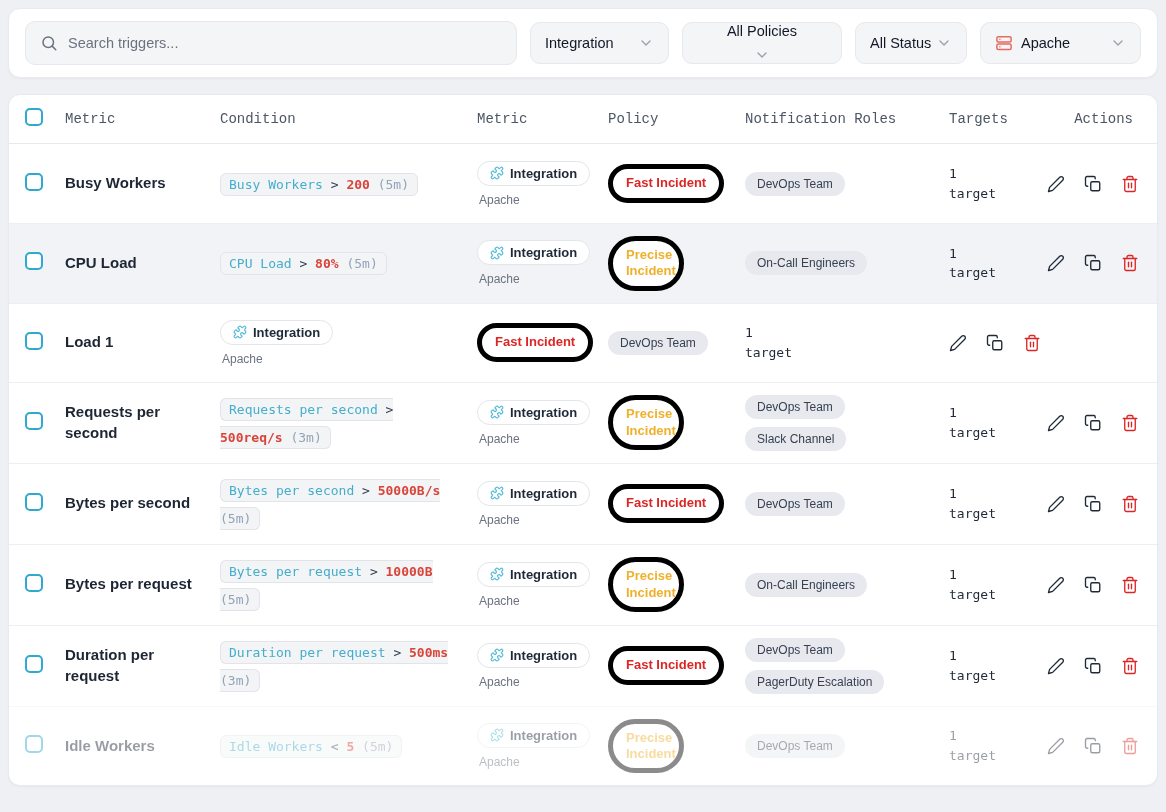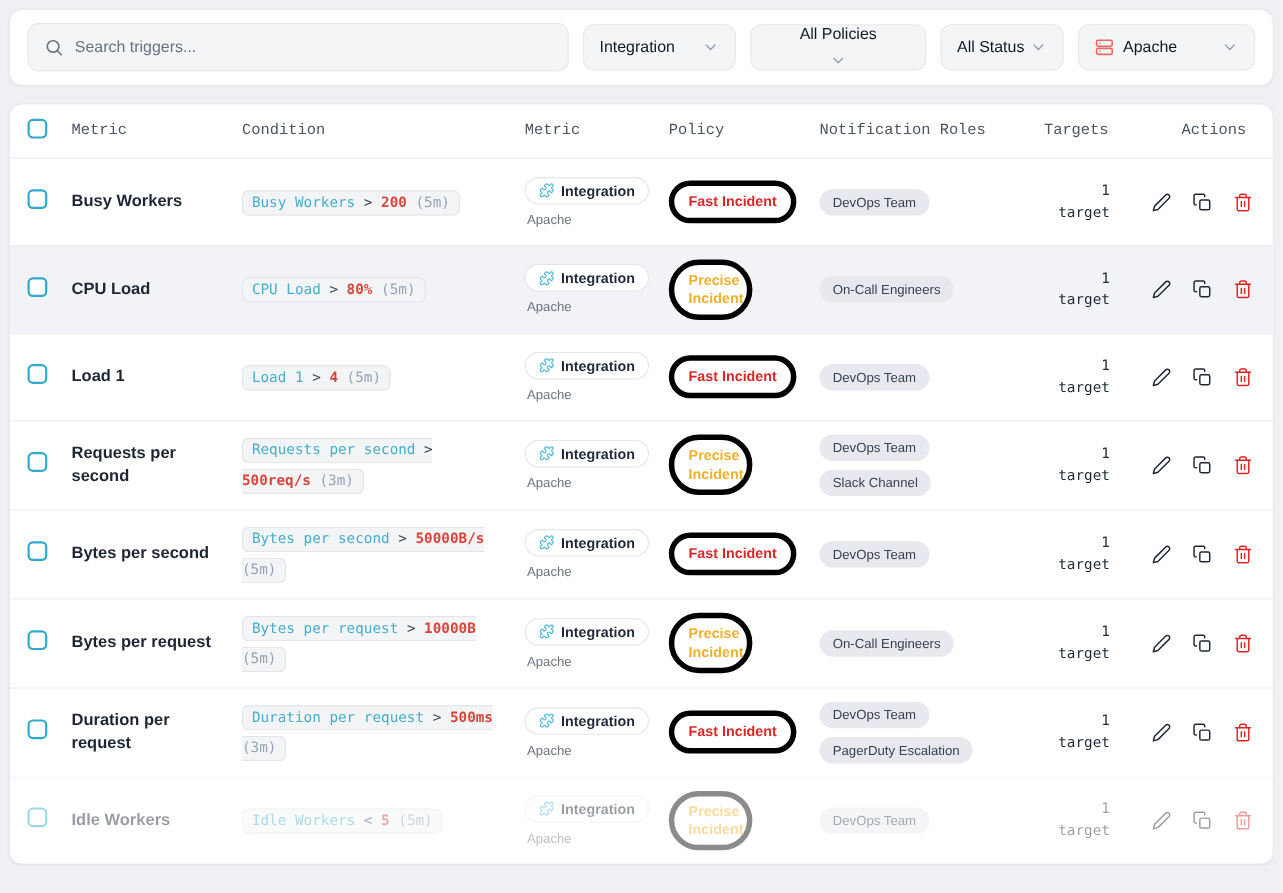--- a/index.html
+++ b/index.html
@@ -49,21 +49,21 @@
   .scope-sub { font-size:12px; color:#6b7280; padding-left:2px; }
 
   .policy-pill { display:inline-block; background:#fff; border:5px solid #000000; border-radius:999px; padding:6px 13px; font-size:13px; font-weight:700; line-height:1.25; }
   .policy-pill.fast { color:#dc2626; }
   .policy-pill.precise { color:#efb02c; max-width:76px; }
 
   .c-roles { display:flex; flex-direction:column; align-items:flex-start; gap:8px; }
   .role-pill { display:inline-block; background:#e8e9ee; border-radius:999px; padding:5px 12px; font-size:12px; color:#374151; white-space:nowrap; }
 
   .c-targets { font-family:"DejaVu Sans Mono",monospace; font-size:13px; color:#1f2937; line-height:1.5; }
-  .c-targets .inner { width:60px;text-align:right; }
+  .c-targets .inner { width:60px; }
 
   .c-actions { display:flex; justify-content:flex-end; align-items:center; gap:19px; padding-right:2px; }
   .icon-btn { background:none; border:none; cursor:pointer; display:flex; align-items:center; padding:0; color:#1f2937; }
   .icon-btn.danger { color:#dc2626; }
 
   .chev { color:#9aa1ab; }
 </style>
 </head>
 <body>
 
@@ -230,21 +230,20 @@
           <svg width="18" height="18" viewBox="0 0 24 24" fill="none" stroke="currentColor" stroke-width="1.8" stroke-linecap="round" stroke-linejoin="round">
             <use href="#i-trash"></use>
           </svg>
         </button>
     </div>
   </div>
 
   <div class="tgrid row">
     <div><span class="checkbox"></span></div>
     <div class="metric">Load 1</div>
-    <div class="c-cond"><span class="cond-pill"><span class="cond-metric">Load 1</span> <span class="cond-op">&gt;</span> <span class="cond-value">4</span> <span class="cond-window">(5m)</span></span></div>
     <div class="c-scope">
       <span class="scope-pill">
           <svg width="14" height="14" viewBox="0 0 24 24" fill="none" stroke="currentColor" stroke-width="2">
             <use href="#i-puzzle"></use>
           </svg>
           <span>Integration</span>
         </span>
       <span class="scope-sub">Apache</span>
     </div>
     <div><span class="policy-pill fast">Fast Incident</span></div>

